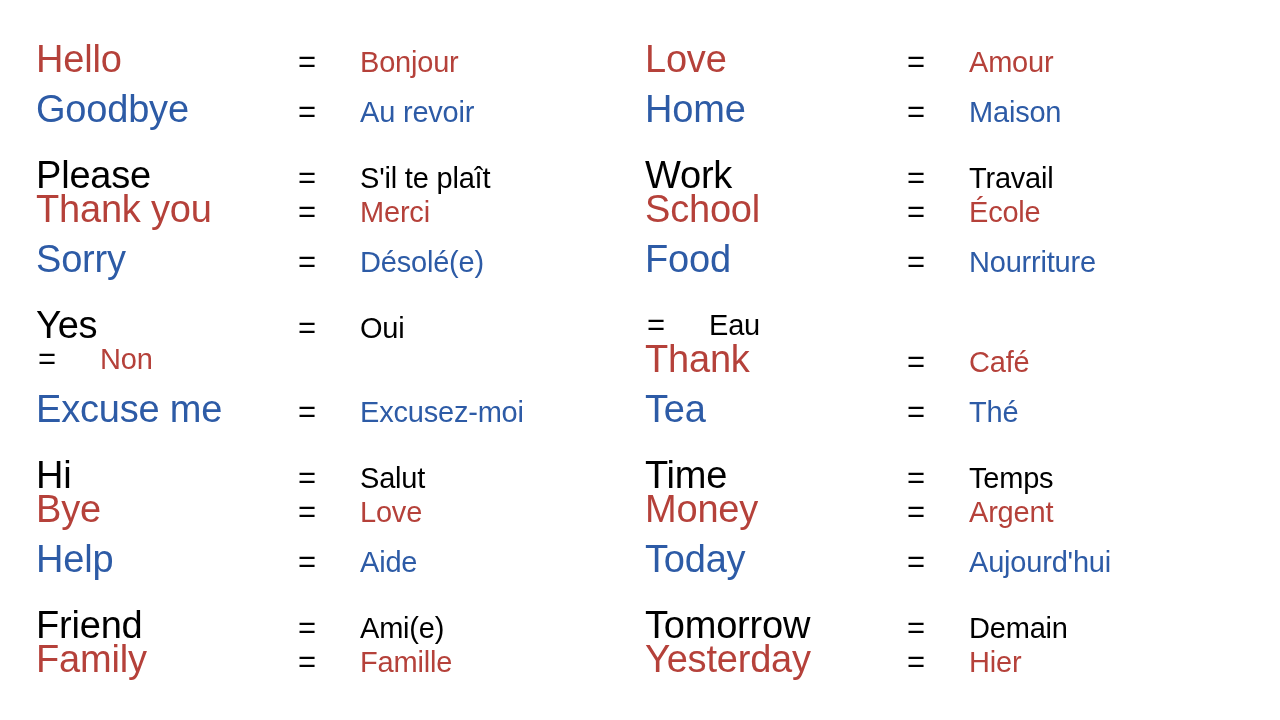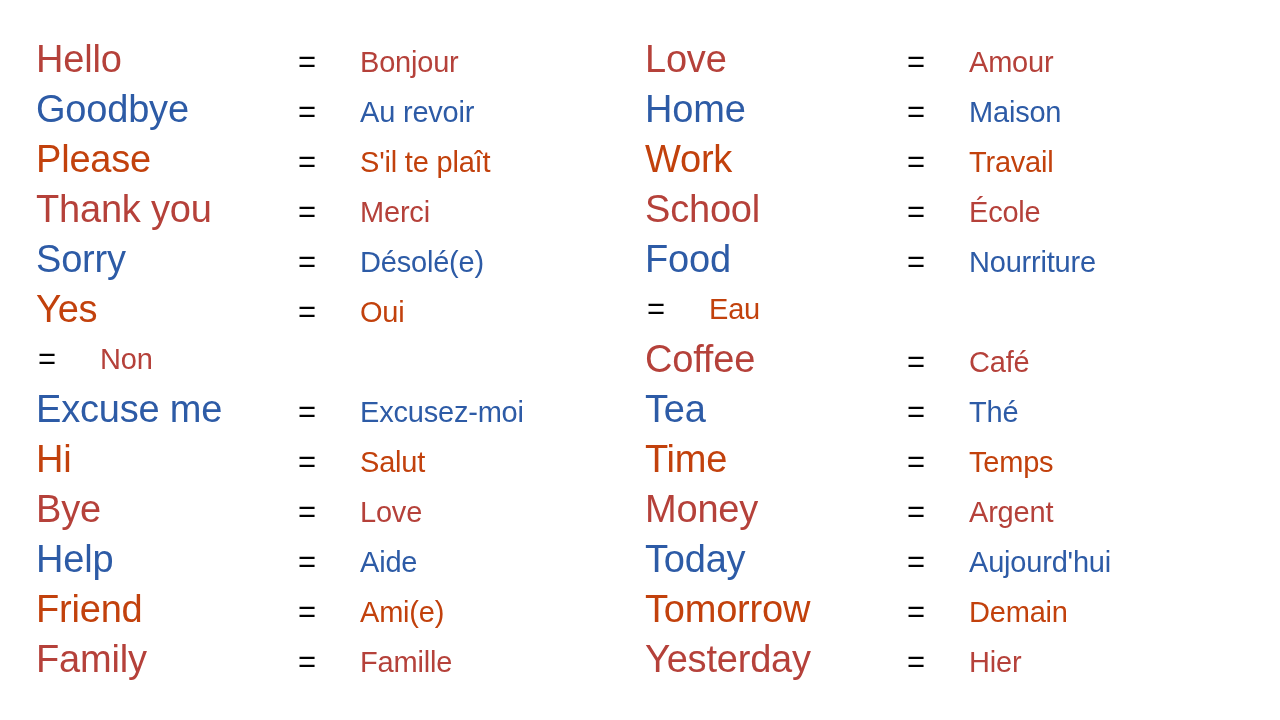--- a/index.html
+++ b/index.html
@@ -53,21 +53,21 @@
   }
 
   .term-target {
     flex: 1 1 auto;
     font-size: 29px;
     letter-spacing: -0.2px;
   }
 
   .c-red   { color: #b5413a; }
   .c-blue  { color: #2d5ba6; }
-  .c-black { color: #c2410c; }
+  .c-black { color: #000000; margin-top: 16px; }
 </style>
 </head>
 <body style="background: rgb(255, 255, 255);">
 
 <div id="vocab-sheet">
   <div class="column" id="column-left">
       <div class="vocab-row">
         <span class="term-source c-red">Hello</span>
         <span class="equals-sign">=</span>
         <span class="term-target c-red">Bonjour</span>
@@ -156,21 +156,21 @@
       <div class="vocab-row">
         <span class="term-source c-blue">Food</span>
         <span class="equals-sign">=</span>
         <span class="term-target c-blue">Nourriture</span>
       </div>
       <div class="vocab-row">
         <span class="equals-sign">=</span>
         <span class="term-target c-black">Eau</span>
       </div>
       <div class="vocab-row">
-        <span class="term-source c-red">Coffee</span>
+        <span class="term-source c-red">Thank</span>
         <span class="equals-sign">=</span>
         <span class="term-target c-red">Café</span>
       </div>
       <div class="vocab-row">
         <span class="term-source c-blue">Tea</span>
         <span class="equals-sign">=</span>
         <span class="term-target c-blue">Thé</span>
       </div>
       <div class="vocab-row">
         <span class="term-source c-black">Time</span>

